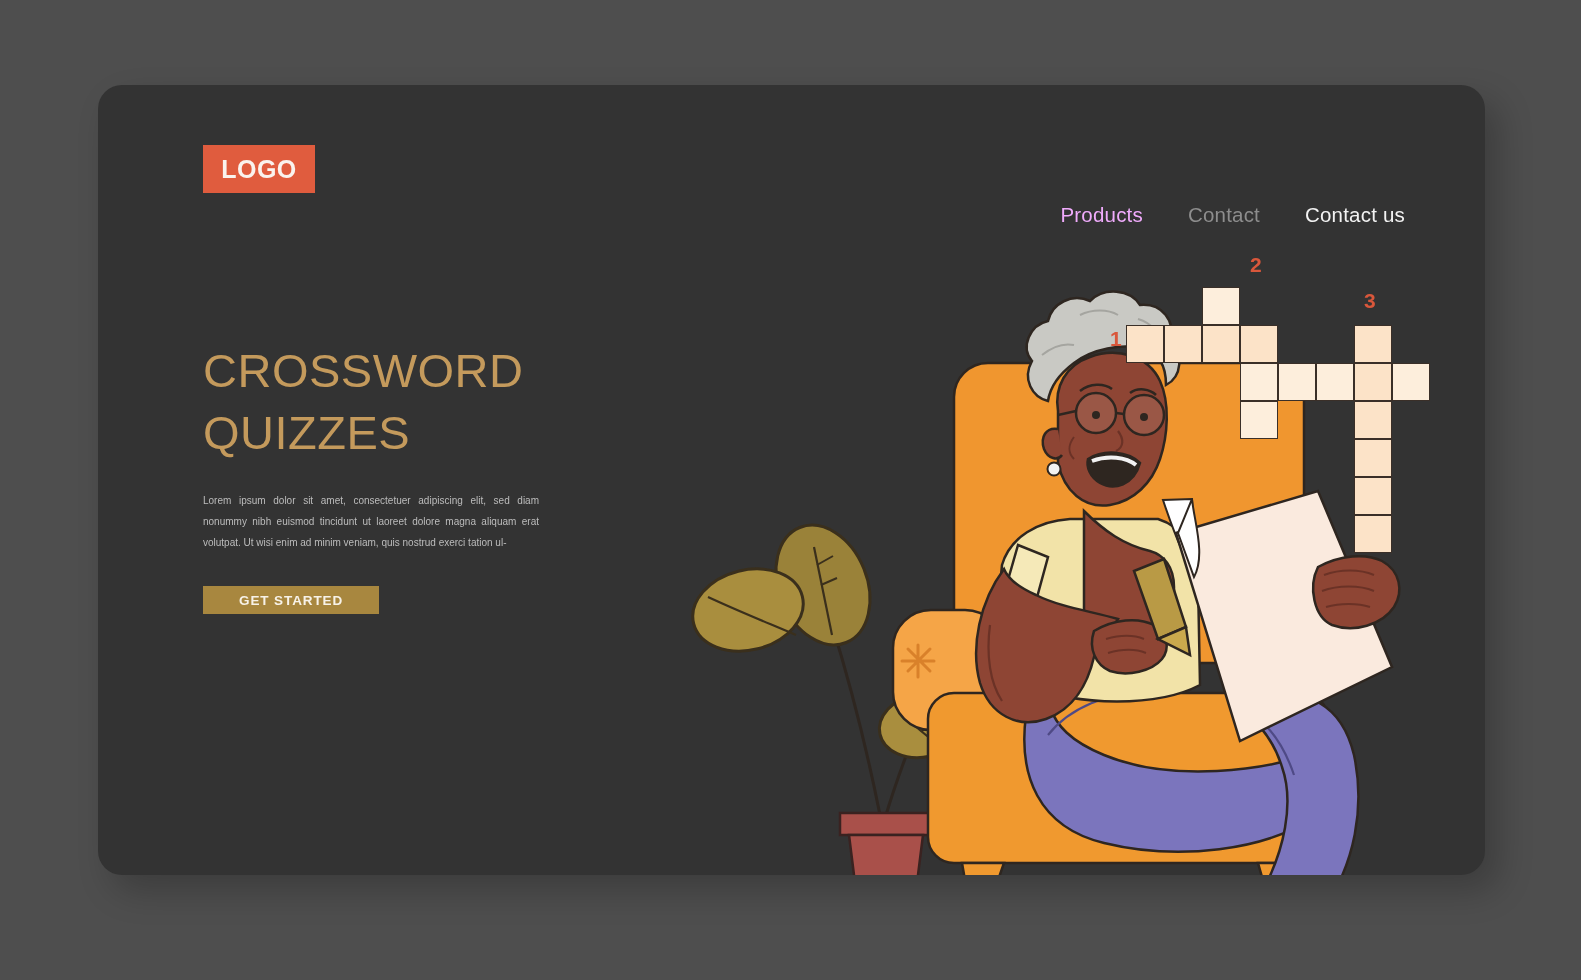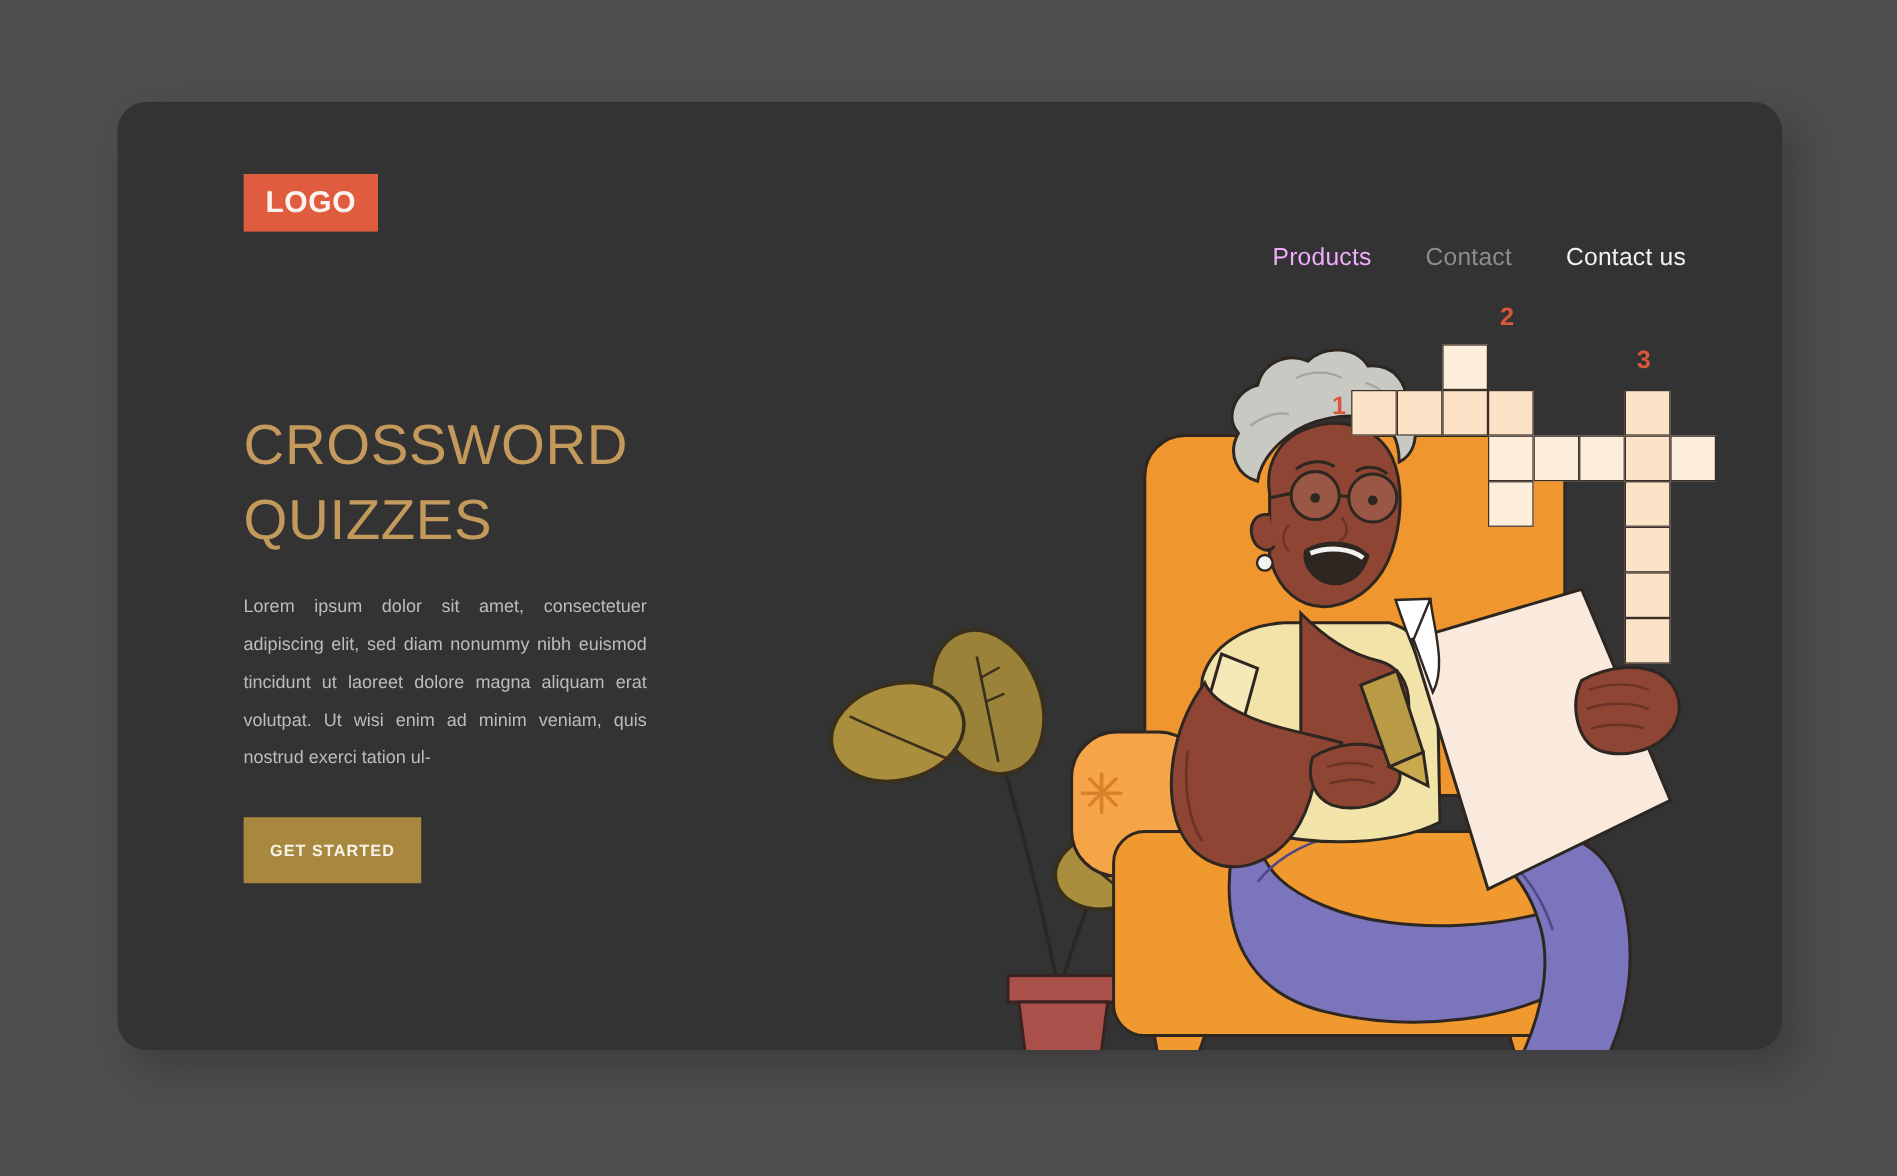--- a/index.html
+++ b/index.html
@@ -91,36 +91,36 @@
     font-size: 47px;
     line-height: 1.32;
     letter-spacing: 0.5px;
     font-weight: normal;
     white-space: pre-line;
   }
 
   .hero-paragraph {
     margin-top: 26px;
     color: #bcbcbc;
-    font-size: 15px;
+    font-size: 10px;
     line-height: 2.1;
     text-align: justify;
     width: 336px;
   }
 
   .cta-button {
     margin-top: 33px;
     display: inline-flex;
     align-items: center;
     justify-content: center;
     background: #a8873f;
     color: #f7f2e8;
     border: none;
-    height: 55px;
-    padding: 0 22px;
+    height: 28px;
+    padding: 0 36px;
     font-size: 13.5px;
     font-weight: bold;
     letter-spacing: 0.9px;
     cursor: pointer;
     font-family: "Liberation Sans", sans-serif;
   }
 
   
   .illustration {
     position: absolute;

